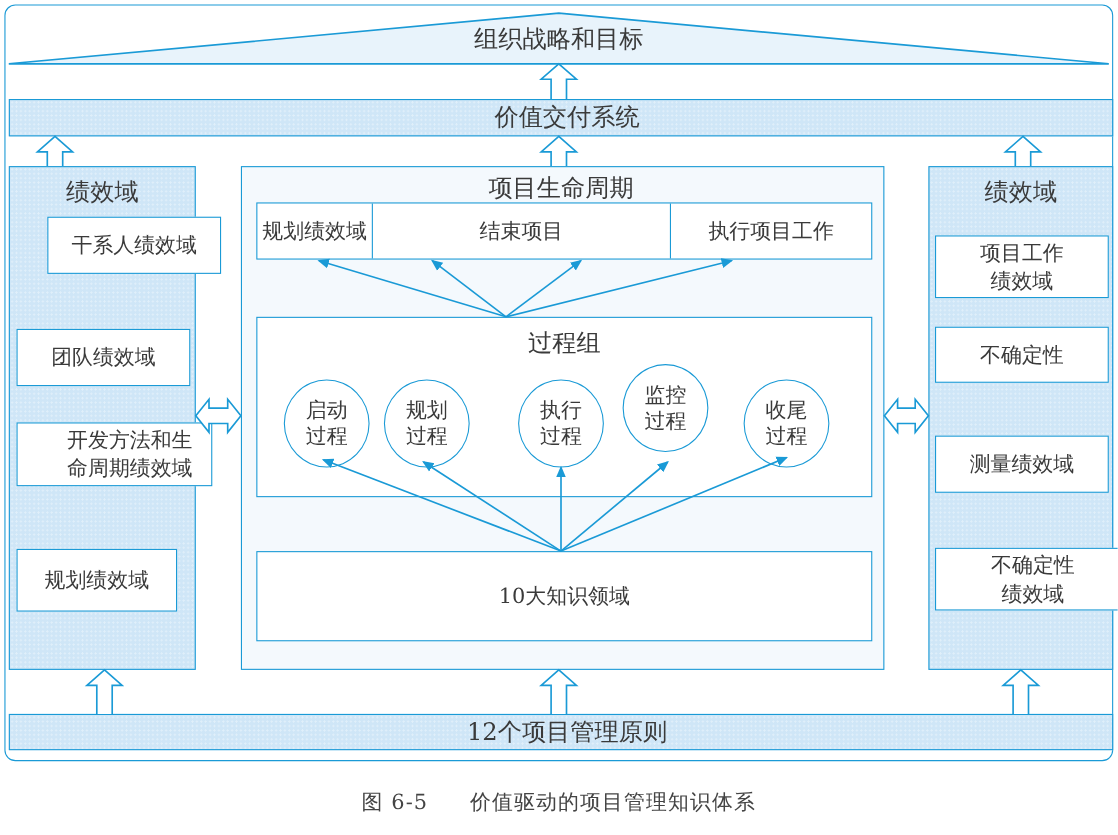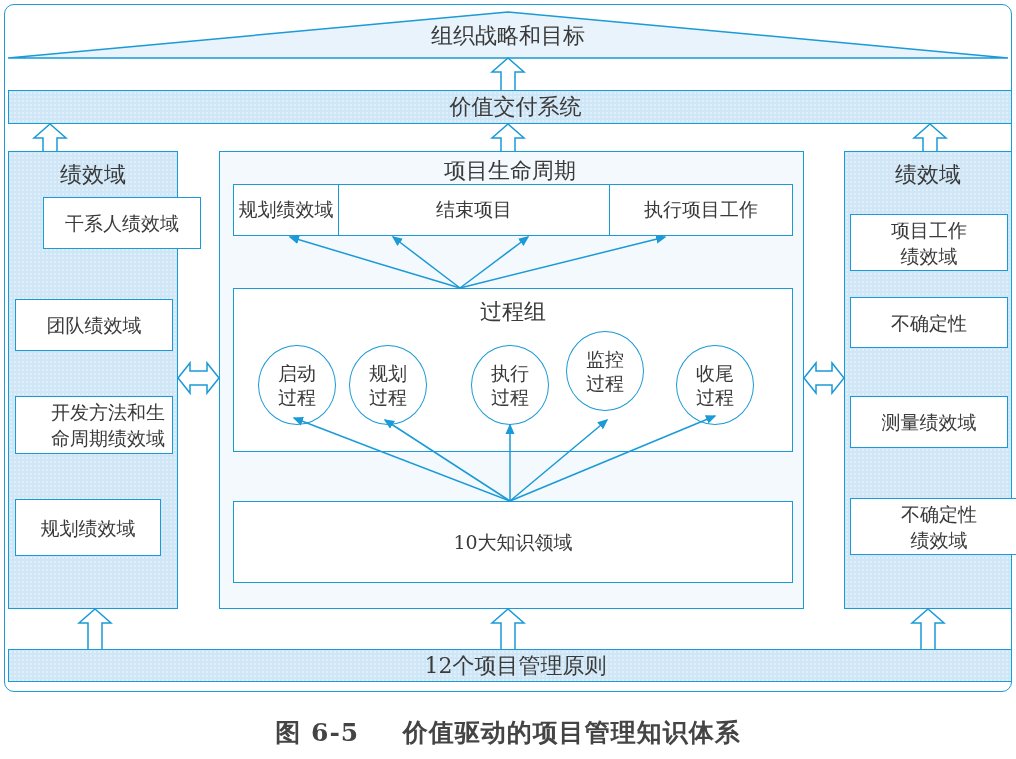--- a/index.html
+++ b/index.html
@@ -11,42 +11,42 @@
     background-image: radial-gradient(rgba(255,255,255,0.35) 1px, transparent 1px);
     background-size:4px 4px;padding-left:11px; }
   .light { background:#f4f9fd; }
   .bx { border:1.5px solid #1a9ad6; }
   .wbox { background:#ffffff; border:1.5px solid #1a9ad6; display:flex; align-items:center; justify-content:center; text-align:center; font-size:19px; line-height:26px; color:#3a3a3a; }
   .label { display:flex; align-items:center; justify-content:center; text-align:center; font-size:22px; color:#3a3a3a; }
   .circle { border:1.5px solid #1a9ad6; border-radius:50%; background:#fff; display:flex; align-items:center; justify-content:center; text-align:center; font-size:19px; line-height:24px; width:78px; height:80px; }
   .lc-cell { border-right:1.5px solid #1a9ad6; display:flex; align-items:center; justify-content:center; font-size:19px; height:100%; }
   .lc-cell:last-child { border-right:none; }
   svg { position:absolute; left:0; top:0; overflow:visible; }
-  .caption { font-size:25px; color:#444; letter-spacing:1px;font-weight:bold; }
+  .caption { font-size:19px; color:#444; letter-spacing:1px; }
 </style>
 </head>
 <body>
 
 <div class="abs frame"></div>
 
 <svg width="1016" height="759">
   <polygon points="8,58 508,12 1008,58" fill="#e8f3fb" stroke="#1a9ad6" stroke-width="1.5"></polygon>
 </svg>
 <div class="abs label" style="left:380px;top:20px;width:256px;height:32px;">组织战略和目标</div>
 
 <div class="abs shaded bx label" style="left:8px;top:90px;width:1004px;height:34px;">
   <span>价值交付系统</span>
 </div>
 
 <div class="abs shaded bx" style="left:8px;top:151px;width:170px;height:458px;">
   <div class="abs label" style="left:0;top:8px;width:168px;height:30px;">绩效域</div>
 </div>
 <div class="abs wbox" style="left:15px;top:197px;width:158px;height:52px;white-space:pre-line;margin-left:28px;">干系人绩效域</div>
 <div class="abs wbox" style="left:15px;top:299px;width:158px;height:52px;white-space:pre-line;">团队绩效域</div>
-<div class="abs wbox" style="left:15px;top:396px;width:158px;height:58px;white-space:pre-line;padding-left:28px;">开发方法和生
+<div class="abs wbox" style="left:15px;top:384px;width:178px;height:58px;white-space:pre-line;padding-left:28px;">开发方法和生
 命周期绩效域</div>
 <div class="abs wbox" style="left:15px;top:499px;width:146px;height:57px;white-space:pre-line;">规划绩效域</div>
 
 <div class="abs shaded bx" style="left:844px;top:151px;width:168px;height:458px;">
   <div class="abs label" style="left:0;top:8px;width:166px;height:30px;">绩效域</div>
 </div>
 <div class="abs wbox" style="left:850px;top:195px;width:158px;height:57px;white-space:pre-line;margin-top:19px;">项目工作
 绩效域</div>
 <div class="abs wbox" style="left:850px;top:297px;width:158px;height:51px;white-space:pre-line;">不确定性</div>
 <div class="abs wbox" style="left:850px;top:396px;width:158px;height:52px;white-space:pre-line;">测量绩效域</div>

